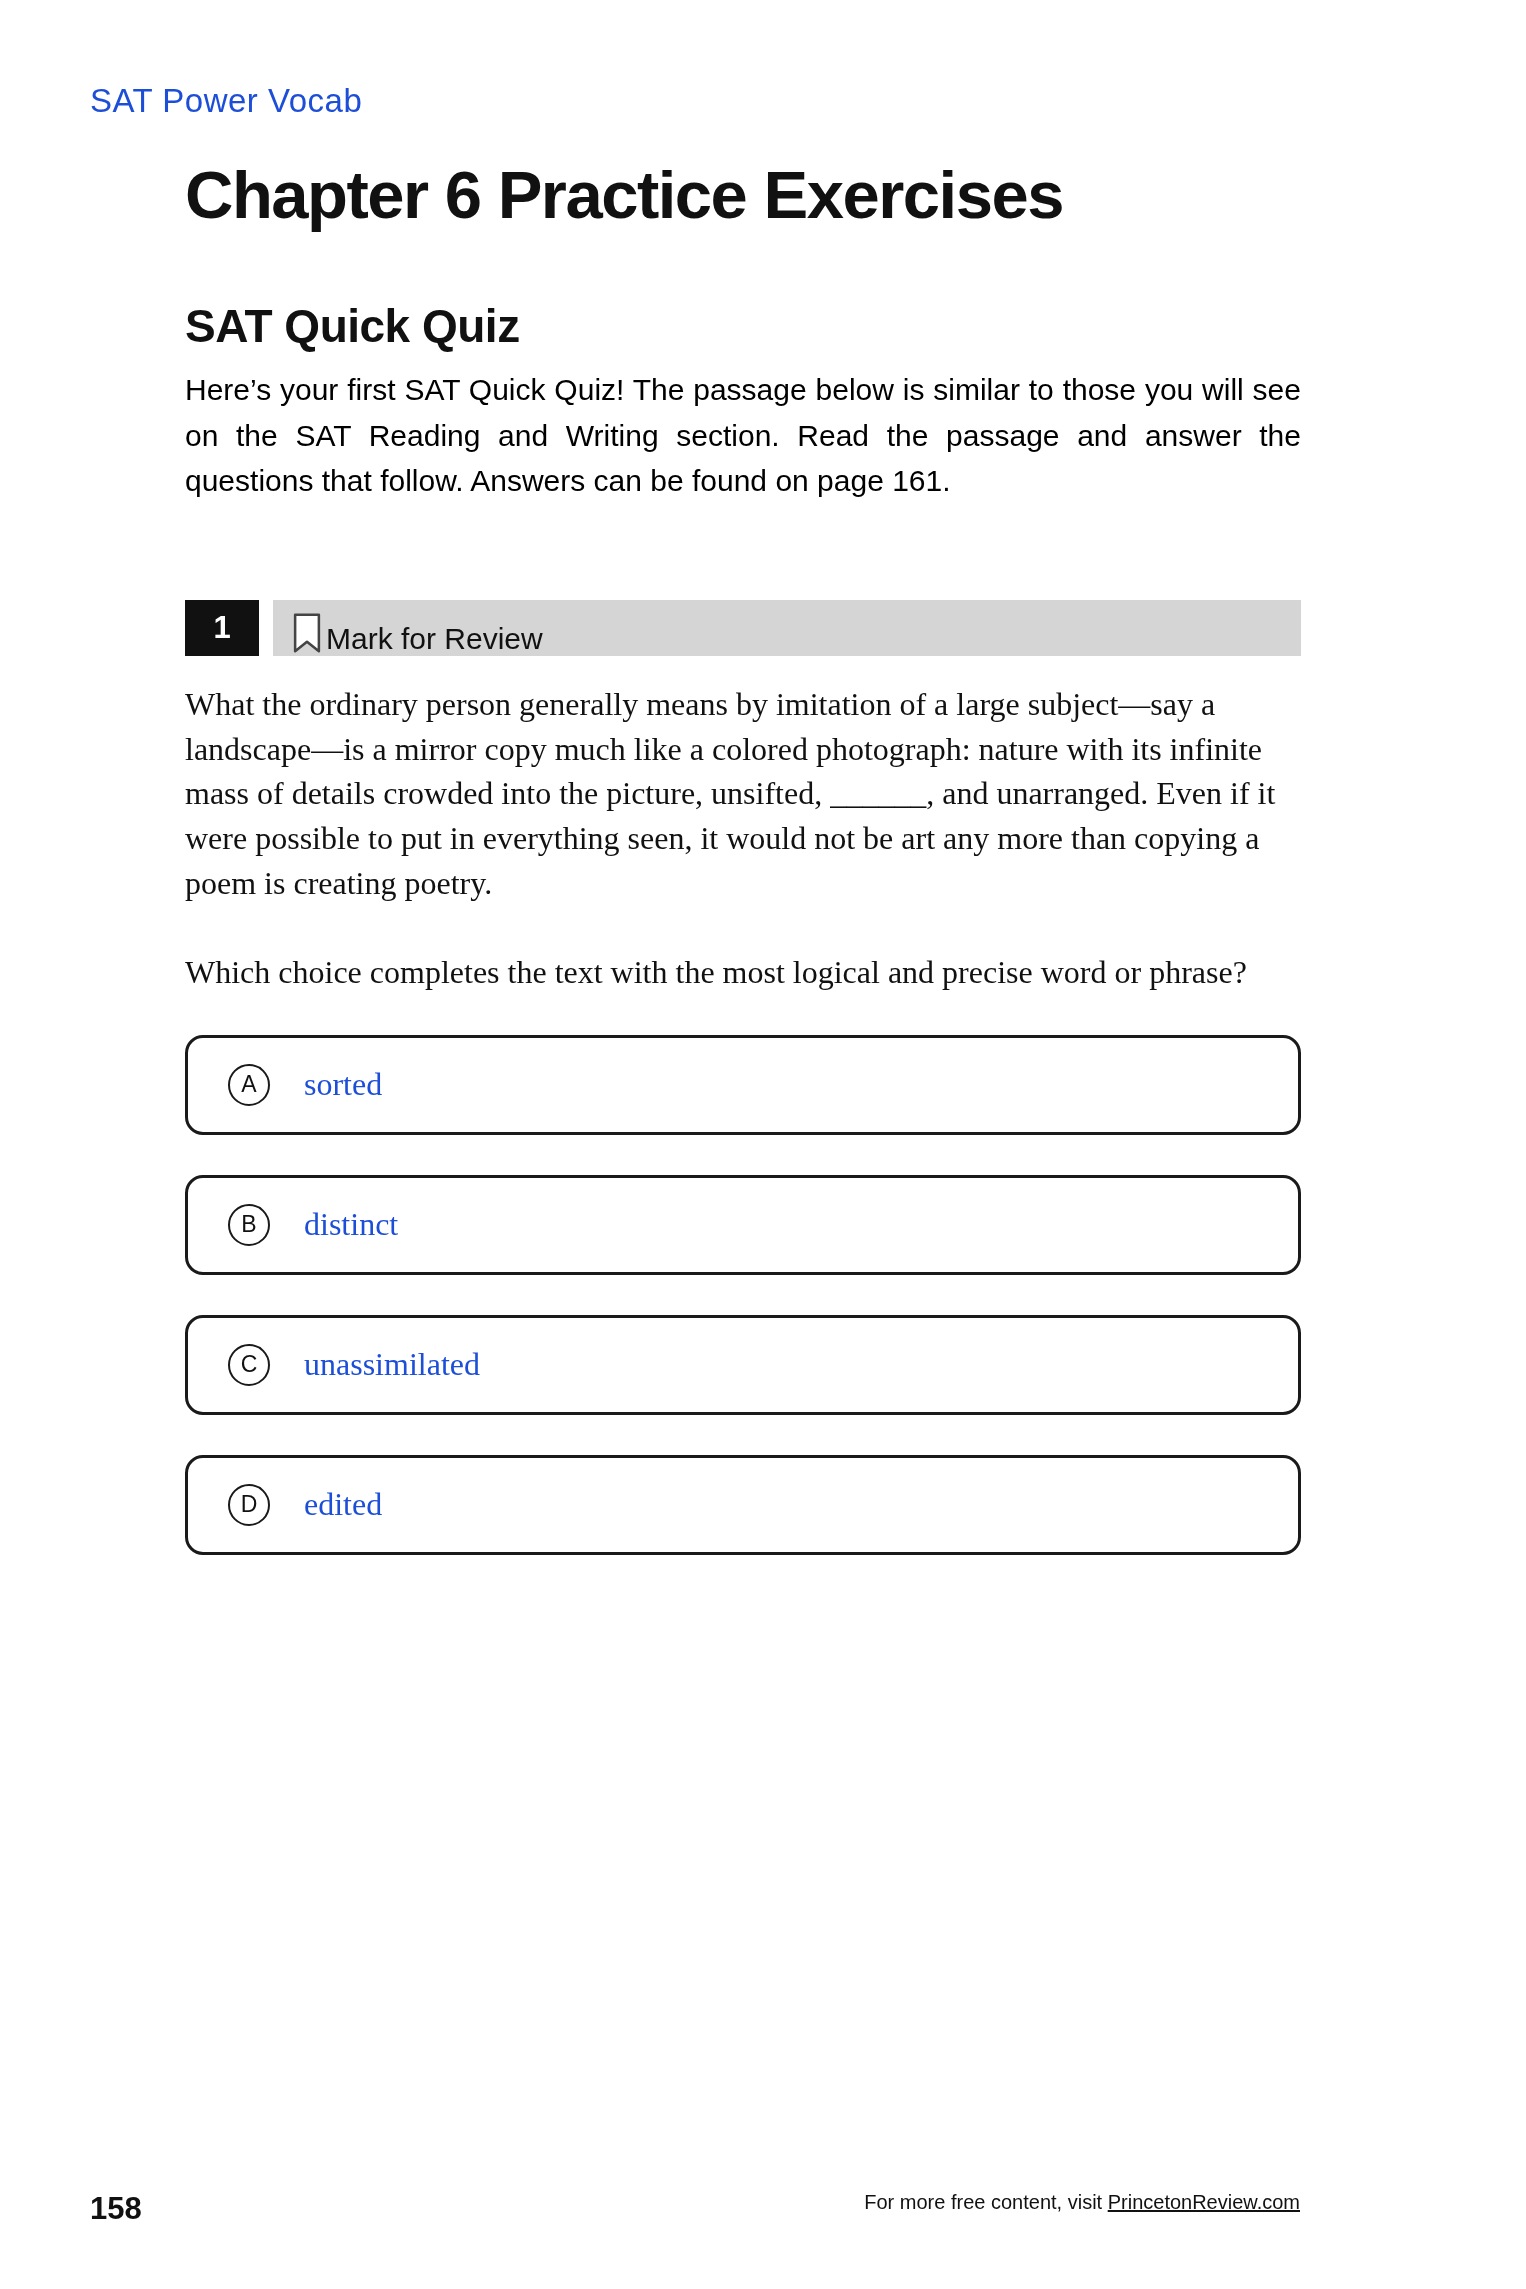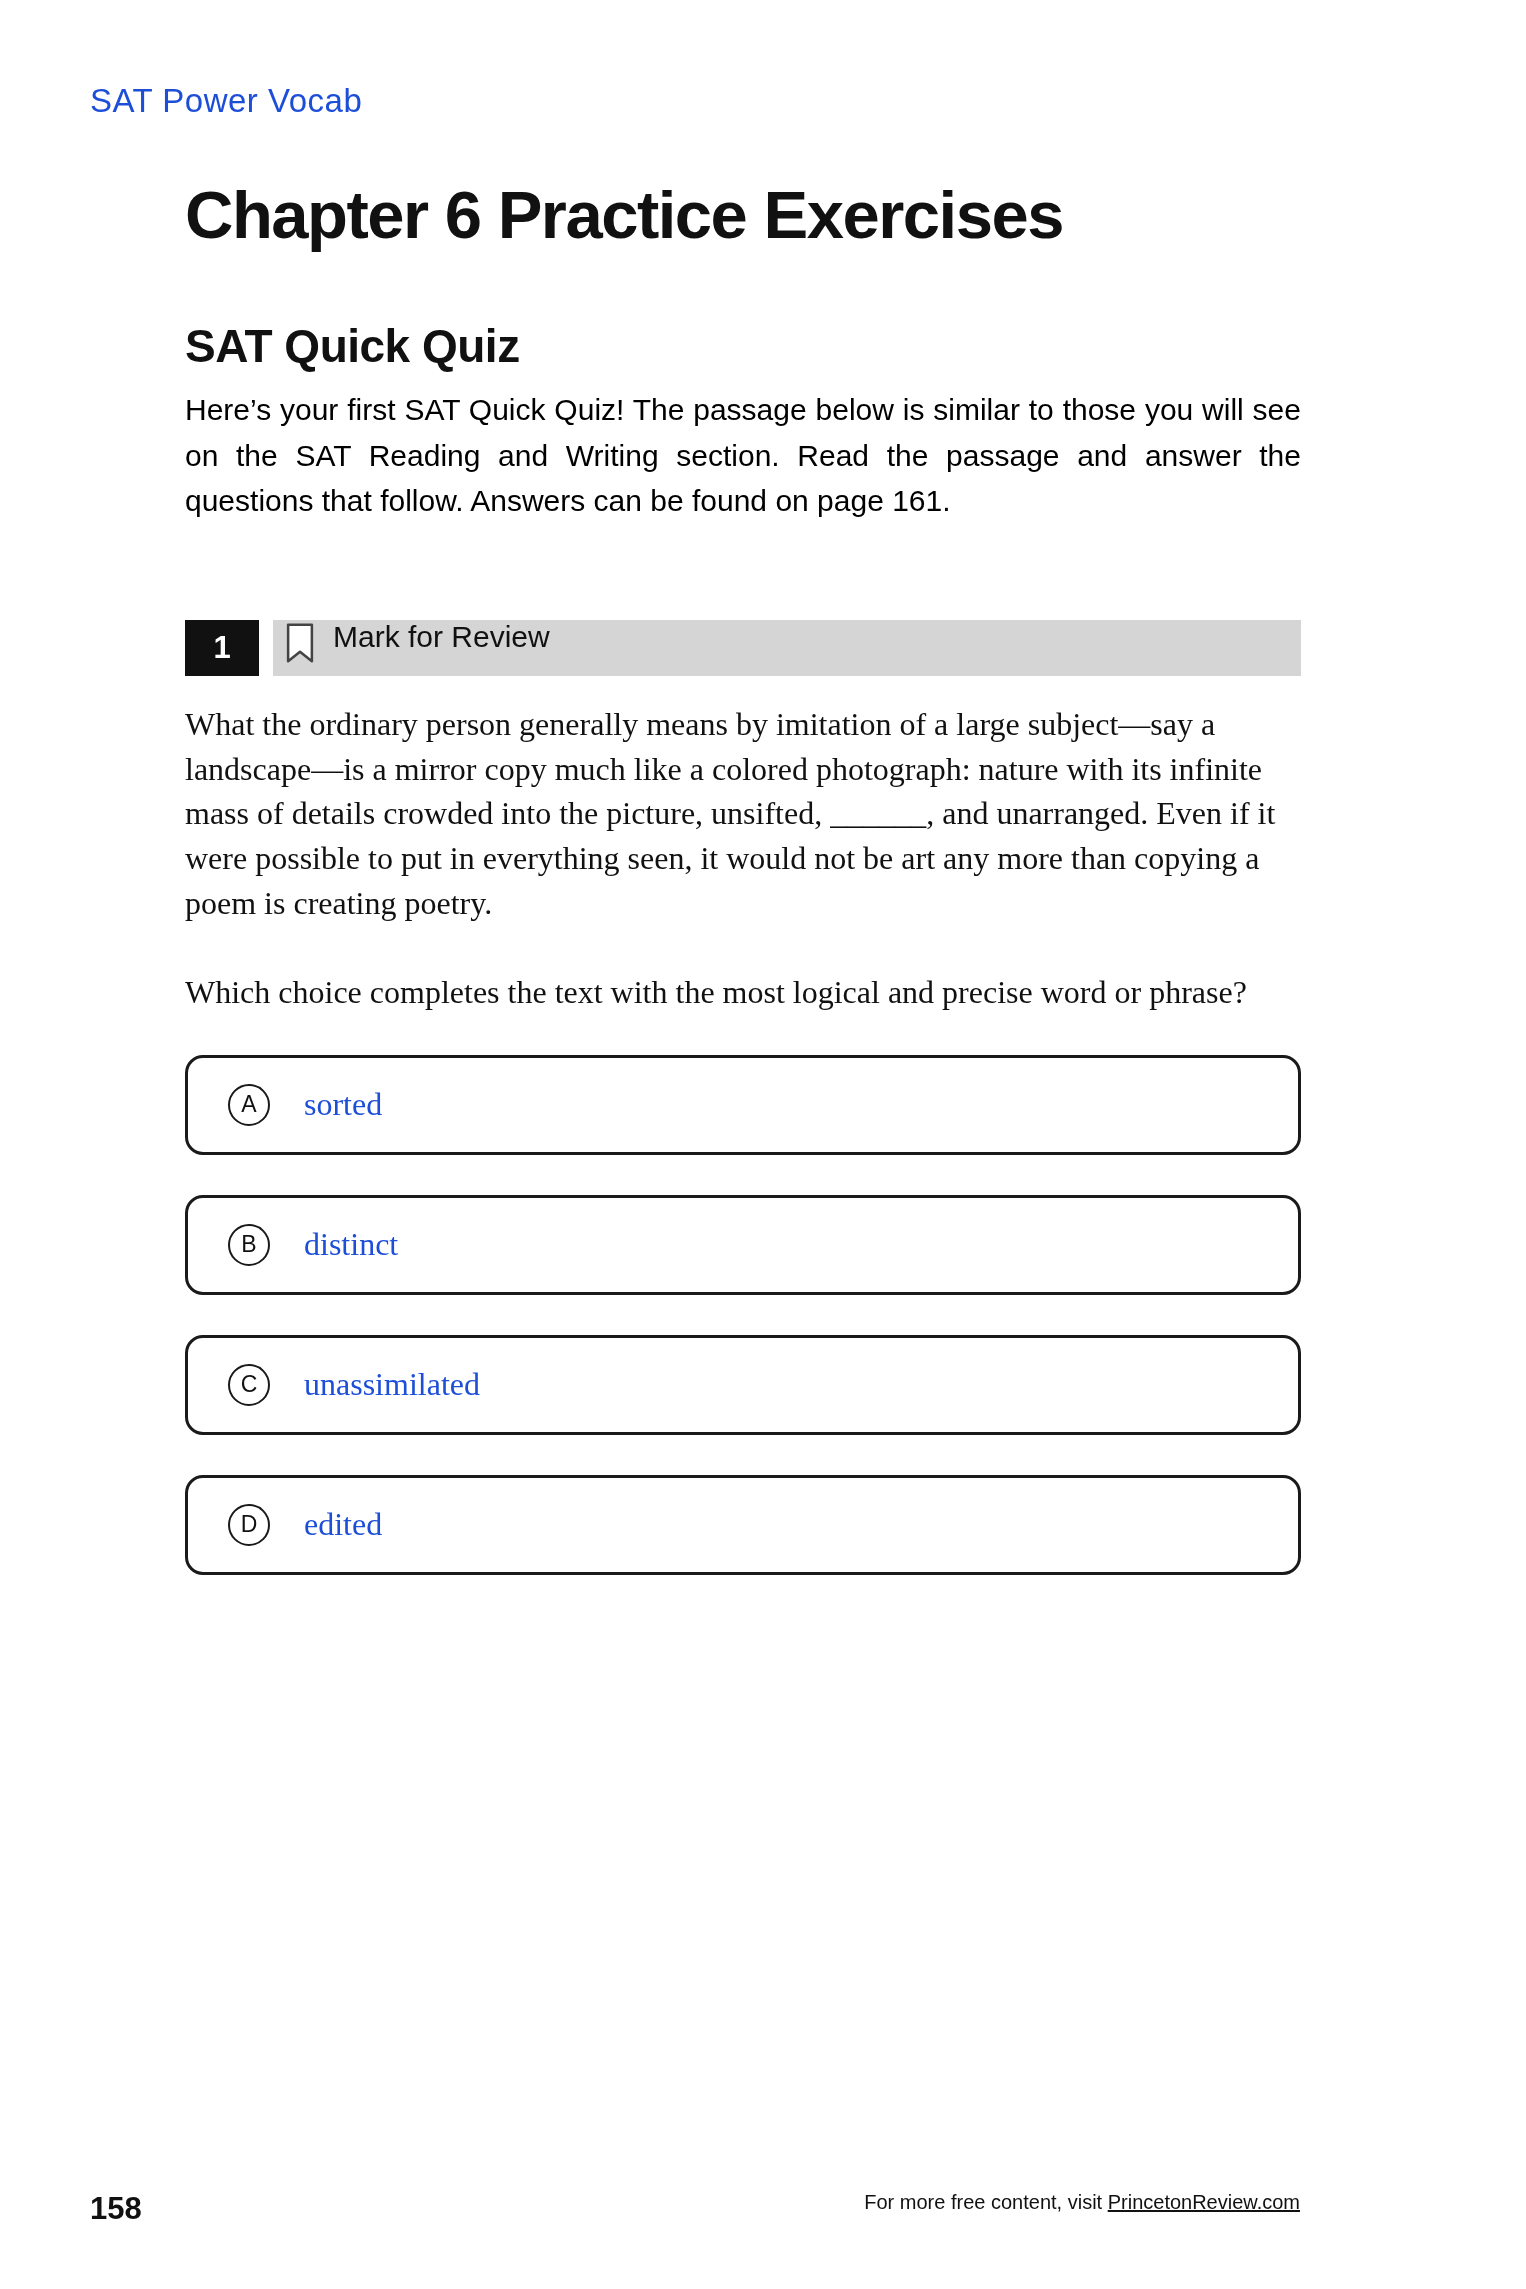--- a/index.html
+++ b/index.html
@@ -15,21 +15,21 @@
   .running-header {
     position: absolute;
     top: 82px;
     left: 90px;
     font-size: 33px;
     letter-spacing: 0.5px;
     color: #1d4ed8;
   }
   .content {
     position: absolute;
-    top: 176px;
+    top: 156px;
     left: 185px;
     width: 1116px;
   }
   .chapter-title {
     font-size: 67px;
     font-weight: 800;
     letter-spacing: -1.5px;
     color: #111;
     margin-bottom: 66px;
   }
@@ -61,23 +61,22 @@
     display: flex;
     align-items: center;
     justify-content: center;
     flex: 0 0 auto;
   }
   .qbar-rest {
     flex: 1;
     margin-left: 14px;
     background: #d5d5d5;
     display: flex;
-    align-items: flex-start;
-    padding-left: 8px;
-    gap: 14px;
+    align-items: flex-end;
+    padding-left: 15px;
   }
   .bookmark-icon { display: flex; align-items: center; }
   .bookmark-icon svg { display: block; }
   .qbar-label {
     font-size: 30px;
     color: #111;
   }
   .passage {
     margin-top: 26px;
     font-family: "Liberation Serif", serif;

